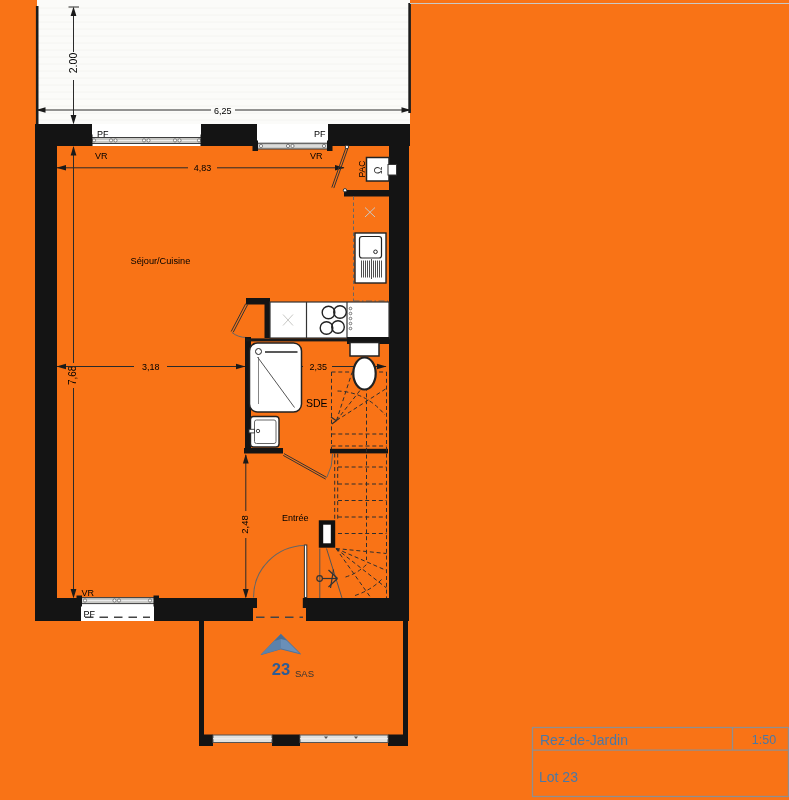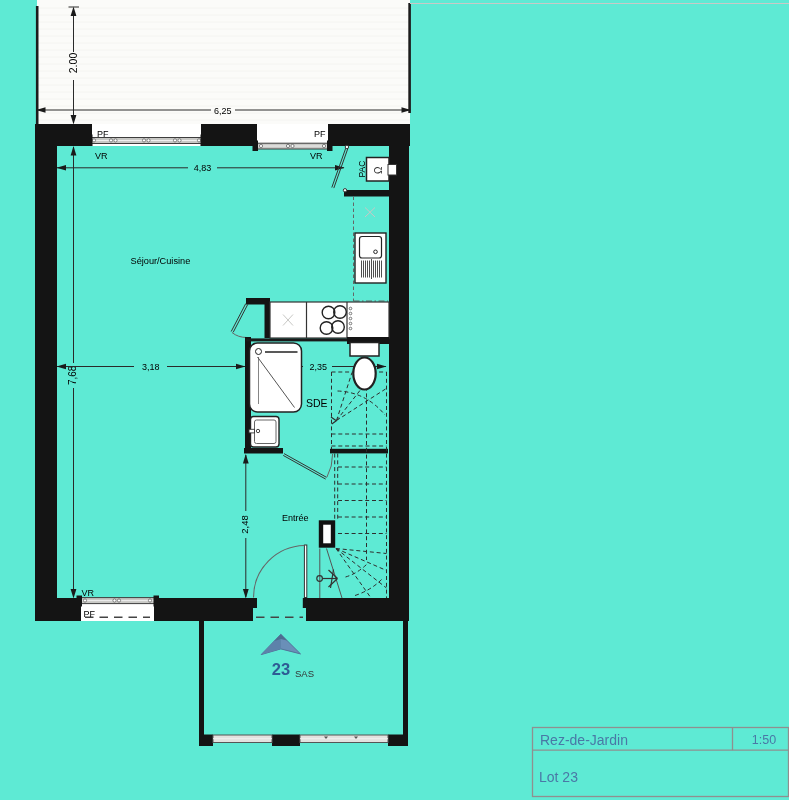--- a/index.html
+++ b/index.html
@@ -1,16 +1,16 @@
 <!DOCTYPE html>
 <html><head>
 <meta charset="utf-8">
 <style>
   html,body{margin:0;padding:0;background:#ffffff;}
-  #page{width:789px;height:800px;position:relative;background:#5eead4;overflow:hidden;
+  #page{width:789px;height:800px;position:relative;background:#f97316;overflow:hidden;
         font-family:"Liberation Sans", sans-serif;}
   svg{position:absolute;top:0;left:0;}
   text{font-family:"Liberation Sans", sans-serif;}
 </style>
 </head>
 <body>
 <div id="page">
 <svg width="789" height="800" viewBox="0 0 789 800">
 
 <g>

